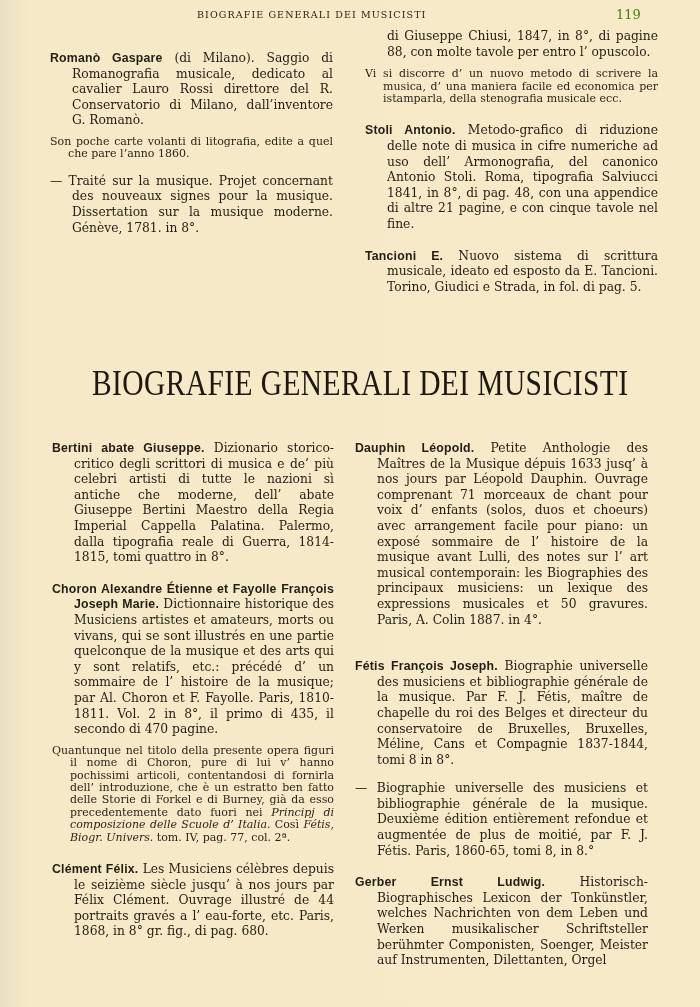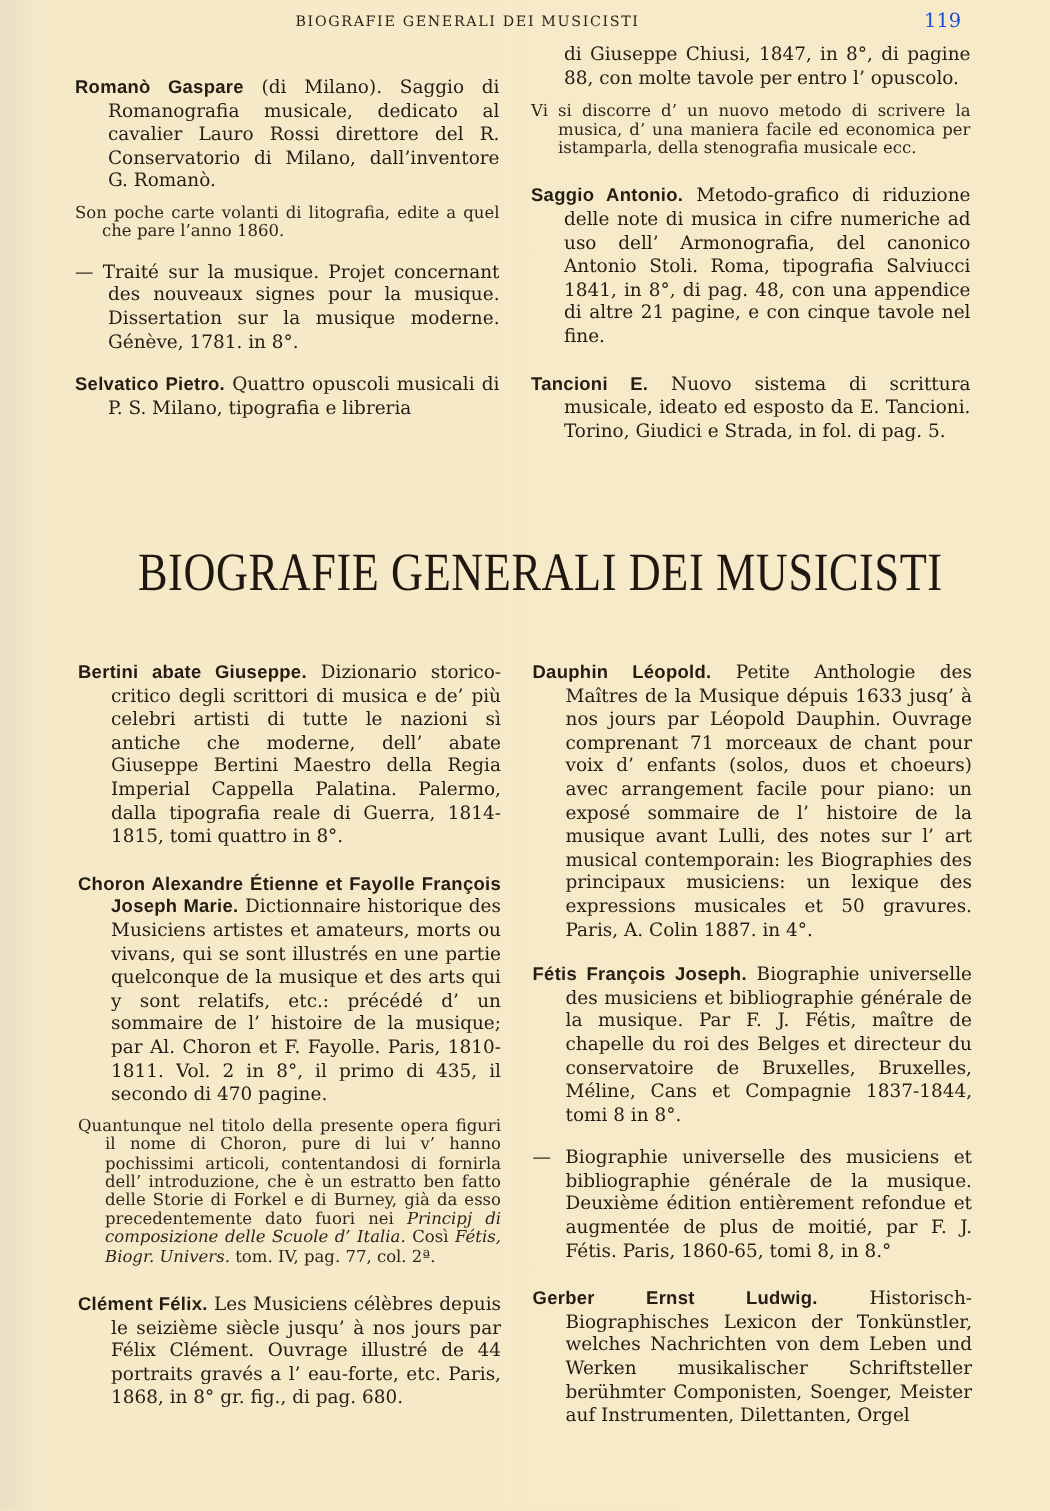--- a/index.html
+++ b/index.html
@@ -14,28 +14,28 @@
   .page { position: absolute; left: 0; top: 0; width: 576px; height: 1007px; }
   .running-head {
     position: absolute; top: 9px; left: 0; width: 700px; height: 16px;
   }
   .running-title {
     position: absolute; left: 197px; top: 0;
     font-size: 9.5px; letter-spacing: 1.1px; color: #2a2218;
   }
   .page-number {
     position: absolute; left: 616px; top: -2px;
-    font-size: 13px; color: #1d4ed8;
+    font-size: 13px; color: #4d7c0f;
   }
   .col {
     position: absolute;
     font-size: 12.3px; line-height: 15.6px;
   }
   .col-left-top { left: 50px; top: 51px; width: 283px; }
-  .col-right-top { left: 354px; top: 29px; width: 293px; }
+  .col-right-top { left: 365px; top: 29px; width: 293px; }
   .col-left-bottom { left: 52px; top: 441px; width: 282px; }
   .col-right-bottom { left: 355px; top: 441px; width: 293px; }
   .entry { margin: 0 0 13px 0; padding-left: 22px; text-indent: -22px; text-align: justify; }
   .entry .name { font-weight: bold; font-family: Liberation Sans, sans-serif; letter-spacing: 0.2px; }
   .entry.cont { padding-left: 22px; text-indent: 0; margin-bottom: 10px; }
   .entry.dash { padding-left: 22px; text-indent: -22px; }
   .note {
     font-size: 11px; line-height: 12.4px;
     padding-left: 18px; text-indent: -18px;
     margin: -6px 0 13px 0; text-align: justify;
@@ -60,46 +60,45 @@
     <span class="page-number">119</span>
   </div>
 
   <div class="col col-left-top">
     <p class="entry"><span class="name">Romanò Gaspare</span><span> (di Milano). Saggio di Romanografia musicale, dedicato al cavalier Lauro Rossi direttore del R. Conservatorio di Milano, dall’inventore G. Romanò.</span></p>
     <p class="note">Son poche carte volanti di litografia, edite a quel che pare l’anno 1860.</p>
 
 
     <p class="entry dash"><span>—</span><span> Traité sur la musique. Projet concernant des nouveaux signes pour la musique. Dissertation sur la musique moderne. Génève, 1781. in 8°.</span></p>
 
-    <p class="entry"><span class="name">Selvatico Pietro.</span><span> Quattro opuscoli musicali di P. S. Milano, tipografia e libreria</span></p>
   </div>
 
   <div class="col col-right-top">
     <p class="entry cont">di Giuseppe Chiusi, 1847, in 8°, di pagine 88, con molte tavole per entro l’ opuscolo.</p>
     <p class="note" style="margin-top:-2px;">Vi si discorre d’ un nuovo metodo di scrivere la musica, d’ una maniera facile ed economica per istamparla, della stenografia musicale ecc.</p>
 
-    <p class="entry" style="margin-top:18px;"><span class="name">Saggio Antonio.</span><span> Metodo-grafico di riduzione delle note di musica in cifre numeriche ad uso dell’ Armonografia, del canonico Antonio Stoli. Roma, tipografia Salviucci 1841, in 8°, di pag. 48, con una appendice di altre 21 pagine, e con cinque tavole nel fine.</span></p>
+    <p class="entry" style="margin-top:18px;"><span class="name">Stoli Antonio.</span><span> Metodo-grafico di riduzione delle note di musica in cifre numeriche ad uso dell’ Armonografia, del canonico Antonio Stoli. Roma, tipografia Salviucci 1841, in 8°, di pag. 48, con una appendice di altre 21 pagine, e con cinque tavole nel fine.</span></p>
 
     <p class="entry" style="margin-top:16px;"><span class="name">Tancioni E.</span><span> Nuovo sistema di scrittura musicale, ideato ed esposto da E. Tancioni. Torino, Giudici e Strada, in fol. di pag. 5.</span></p>
   </div>
 
   <div class="section-title">BIOGRAFIE GENERALI DEI MUSICISTI</div>
 
   <div class="col col-left-bottom">
     <p class="entry"><span class="name">Bertini abate Giuseppe.</span><span> Dizionario storico-critico degli scrittori di musica e de’ più celebri artisti di tutte le nazioni sì antiche che moderne, dell’ abate Giuseppe Bertini Maestro della Regia Imperial Cappella Palatina. Palermo, dalla tipografia reale di Guerra, 1814-1815, tomi quattro in 8°.</span></p>
 
     <p class="entry" style="margin-top:16px;"><span class="name">Choron Alexandre Étienne et Fayolle François Joseph Marie.</span><span> Dictionnaire historique des Musiciens artistes et amateurs, morts ou vivans, qui se sont illustrés en une partie quelconque de la musique et des arts qui y sont relatifs, etc.: précédé d’ un sommaire de l’ histoire de la musique; par Al. Choron et F. Fayolle. Paris, 1810-1811. Vol. 2 in 8°, il primo di 435, il secondo di 470 pagine.</span></p>
     <p class="note"><span>Quantunque nel titolo della presente opera figuri il nome di Choron, pure di lui v’ hanno pochissimi articoli, contentandosi di fornirla dell’ introduzione, che è un estratto ben fatto delle Storie di Forkel e di Burney, già da esso precedentemente dato fuori nei </span><i>Principj di composizione delle Scuole d’ Italia.</i><span> Così </span><i>Fétis, Biogr. Univers.</i><span> tom. IV, pag. 77, col. 2ª.</span></p>
 
     <p class="entry" style="margin-top:18px;"><span class="name">Clément Félix.</span><span> Les Musiciens célèbres depuis le seizième siècle jusqu’ à nos jours par Félix Clément. Ouvrage illustré de 44 portraits gravés a l’ eau-forte, etc. Paris, 1868, in 8° gr. fig., di pag. 680.</span></p>
   </div>
 
   <div class="col col-right-bottom">
     <p class="entry"><span class="name">Dauphin Léopold.</span><span> Petite Anthologie des Maîtres de la Musique dépuis 1633 jusq’ à nos jours par Léopold Dauphin. Ouvrage comprenant 71 morceaux de chant pour voix d’ enfants (solos, duos et choeurs) avec arrangement facile pour piano: un exposé sommaire de l’ histoire de la musique avant Lulli, des notes sur l’ art musical contemporain: les Biographies des principaux musiciens: un lexique des expressions musicales et 50 gravures. Paris, A. Colin 1887. in 4°.</span></p>
 
-    <p class="entry" style="margin-top:14px;"><span class="name">Fétis François Joseph.</span><span> Biographie universelle des musiciens et bibliographie générale de la musique. Par F. J. Fétis, maître de chapelle du roi des Belges et directeur du conservatoire de Bruxelles, Bruxelles, Méline, Cans et Compagnie 1837-1844, tomi 8 in 8°.</span></p>
+    <p class="entry" style="margin-top:31px;"><span class="name">Fétis François Joseph.</span><span> Biographie universelle des musiciens et bibliographie générale de la musique. Par F. J. Fétis, maître de chapelle du roi des Belges et directeur du conservatoire de Bruxelles, Bruxelles, Méline, Cans et Compagnie 1837-1844, tomi 8 in 8°.</span></p>
 
     <p class="entry dash" style="margin-top:0;"><span>—</span><span> Biographie universelle des musiciens et bibliographie générale de la musique. Deuxième édition entièrement refondue et augmentée de plus de moitié, par F. J. Fétis. Paris, 1860-65, tomi 8, in 8.°</span></p>
 
     <p class="entry" style="margin-top:16px;"><span class="name">Gerber Ernst Ludwig.</span><span> Historisch-Biographisches Lexicon der Tonkünstler, welches Nachrichten von dem Leben und Werken musikalischer Schriftsteller berühmter Componisten, Soenger, Meister auf Instrumenten, Dilettanten, Orgel</span></p>
   </div>
 
 </div>
 
 </body></html>

